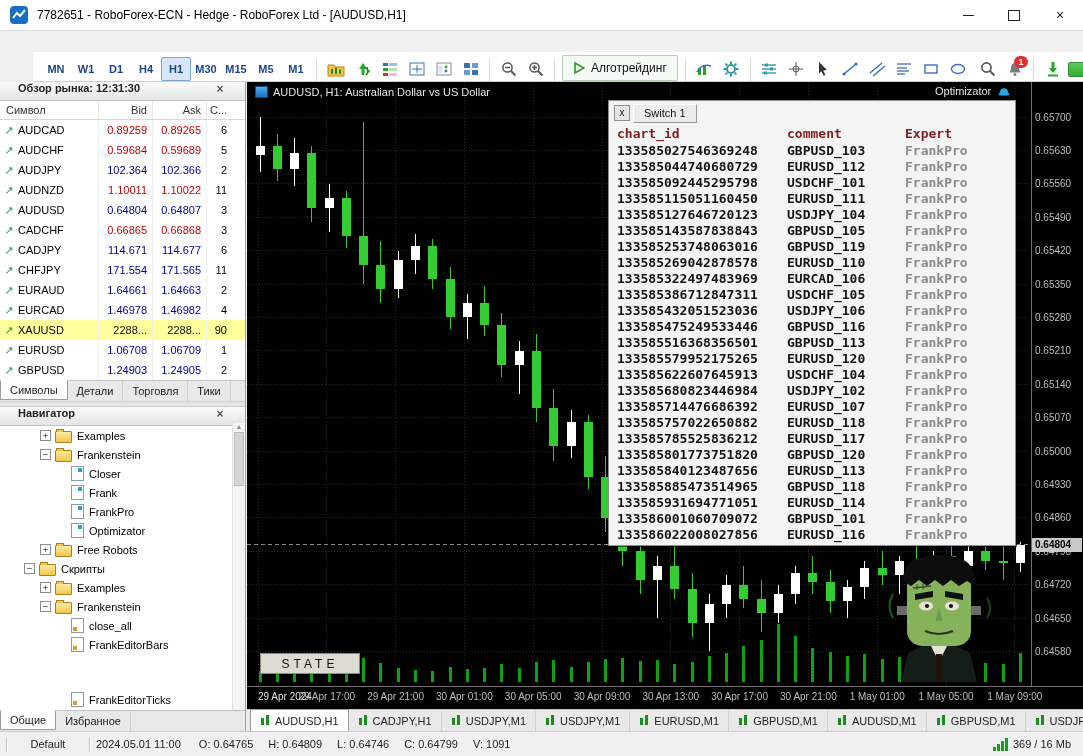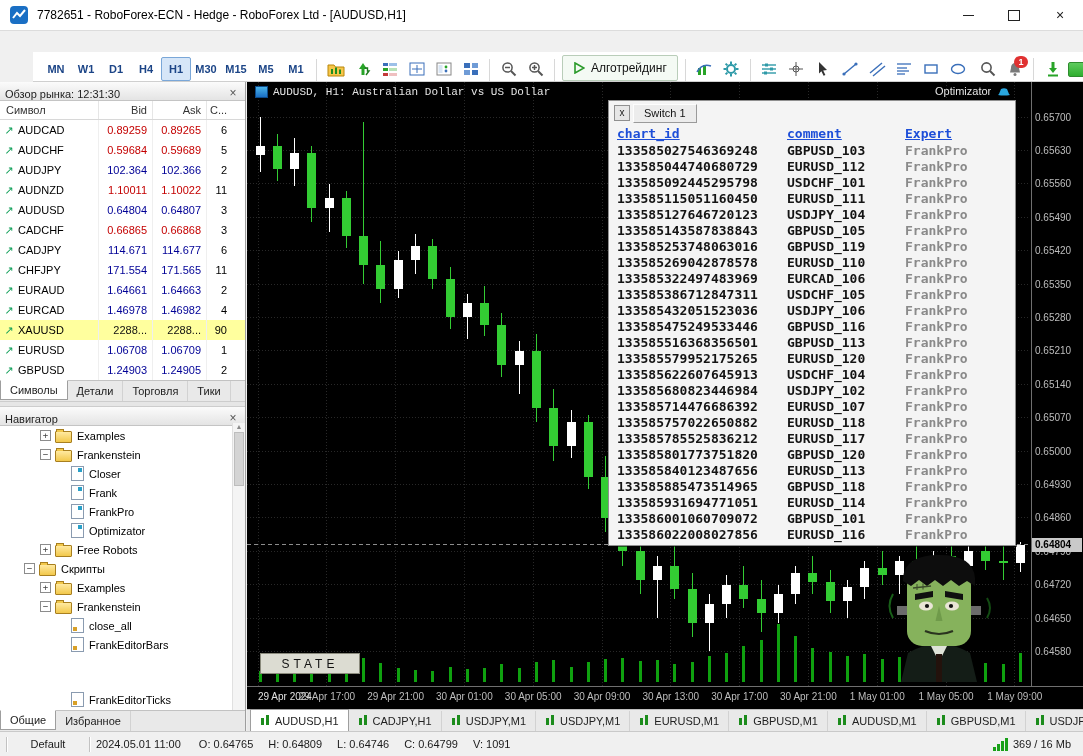--- a/index.html
+++ b/index.html
@@ -40,21 +40,21 @@
          color:#fff;font-size:9px;line-height:12px;text-align:center;padding:0 1px;font-weight:bold;}
   .right-cluster{margin-left:auto;display:flex;align-items:center;}
   .battery{width:34px;height:13px;border:1px solid #2e8b2e;border-radius:2px;background:linear-gradient(#5ecb5e,#2fae2f);
            position:relative;margin:0 4px 0 2px;}
   .battery::after{content:"";position:absolute;right:-4px;top:3px;width:3px;height:6px;background:#2e8b2e;border-radius:1px;}
 
   
   .left-panel{position:absolute;left:0;top:82px;width:246px;height:649px;background:#fff;
               border-right:1px solid #9e9e9e;box-sizing:border-box;}
   .panel-header{height:18px;background:linear-gradient(#fbfbfb,#e4e4e4);border-bottom:1px solid #c4c4c4;
-                display:flex;align-items:flex-end;padding:0 5px;color:#222;}
+                display:flex;align-items:flex-start;padding:0 18px;color:#222;font-weight:bold;}
   .ph-close{margin-left:auto;color:#555;width:14px;text-align:center;font-size:12px;}
   .mw-colhead{height:18px;display:flex;align-items:center;border-bottom:1px solid #d8d8d8;color:#333;background:#fff;}
   .mw-h{box-sizing:border-box;border-right:1px solid #e6e6e6;height:18px;line-height:18px;}
   .mw-hc0{width:99px;padding-left:6px;}
   .mw-hc1,.mw-hc2{width:54px;text-align:right;padding-right:5px;}
   .mw-hc3{width:26px;padding-left:3px;border-right:none;}
   .mw-row{height:20px;display:flex;align-items:center;}
   .mw-row.sel{background:#ffff9e;}
   .mw-arrow{width:18px;text-align:center;color:#12a05a;font-size:11px;}
   .mw-sym{width:81px;color:#000;box-sizing:border-box;border-right:1px solid #efefef;height:20px;line-height:20px;}
@@ -80,42 +80,42 @@
   .ico-ea::after{content:"";position:absolute;right:1px;top:1px;width:4px;height:4px;background:#2aa0c8;}
   .ico-script::after{content:"";position:absolute;left:1px;bottom:1px;width:4px;height:4px;background:#d8a028;}
   .nav-tabs{position:absolute;left:0;bottom:0;width:100%;}
   .vscroll{position:absolute;right:0;width:12px;background:#f4f4f4;border-left:1px solid #e0e0e0;
            display:flex;flex-direction:column;align-items:center;font-size:7px;color:#888;}
   .vs-thumb{width:8px;height:52px;background:#d4d4d4;border:1px solid #bdbdbd;margin-top:2px;}
 
   
   .chart{position:absolute;left:247px;top:82px;width:836px;height:627px;background:#000;}
   .chart svg.main{position:absolute;left:0;top:0;}
-  .chart-title{position:absolute;left:8px;top:4px;display:flex;align-items:center;gap:5px;color:#e4e4e4;font-size:11px;font-family:Liberation Mono, monospace;}
+  .chart-title{position:absolute;left:8px;top:4px;display:flex;align-items:center;gap:5px;color:#e4e4e4;font-size:11px;}
   .cw-ico{width:11px;height:10px;background:linear-gradient(#49b2e8,#1a6fc4);border:1px solid #0c4a8a;display:block;}
   .ea-label{position:absolute;left:688px;top:3px;display:flex;align-items:center;gap:5px;color:#e4e4e4;font-size:11px;}
   .state-label{position:absolute;left:13px;top:571px;width:98px;height:19px;background:#dcdcd2;border:1px solid #8a8a7c;
                color:#111;font-size:12px;letter-spacing:4px;display:flex;align-items:center;justify-content:center;}
   .frank{position:absolute;left:636px;top:468px;}
 
   
   .ea-panel{position:absolute;left:608px;top:100px;width:408px;height:446px;background:#f4f4f4;
             border:1px solid #8f8f8f;box-sizing:border-box;z-index:20;box-shadow:1px 1px 0 rgba(0,0,0,.55);}
   .ea-panel-top{height:24px;display:flex;align-items:center;padding-left:5px;}
   .ea-close{width:14px;height:14px;border:1px solid #8f8f8f;background:#e6e6e6;display:flex;align-items:center;
             justify-content:center;font-size:10px;line-height:10px;color:#222;margin-right:3px;}
   .switch-btn{height:17px;padding:0 10px;display:flex;align-items:center;background:#ececec;color:#111;
               border:1px solid #9a9a9a;border-top-color:#fdfdfd;border-left-color:#fdfdfd;font-size:11px;}
   .p-row{display:flex;height:16px;align-items:center;padding-left:8px;
          font-family:"DejaVu Sans Mono",monospace;font-size:13px;font-weight:bold;line-height:16px;}
   .p-head{height:18px;color:#c2c2c2;font-weight:bold;}
   .p-c0{width:170px;flex:0 0 auto;color:#141414;}
   .p-c1{width:118px;flex:0 0 auto;color:#141414;}
   .p-c2{flex:1;color:#8a8a8a;}
-  .p-head .p-c0,.p-head .p-c1,.p-head .p-c2{color:#1d4ed8;text-decoration:underline;}
+  .p-head .p-c0,.p-head .p-c1,.p-head .p-c2{color:#7f1d1d;}
 
   
   .chart-tabs{position:absolute;left:247px;top:709px;width:836px;height:22px;background:#e9e9e9;
               border-top:1px solid #bfbfbf;display:flex;align-items:center;padding-left:3px;box-sizing:border-box;}
   .ctab{height:20px;display:flex;align-items:center;gap:5px;padding:0 9px;color:#222;border-right:1px solid #d2d2d2;}
   .ctab.active{background:#fff;border:1px solid #9e9e9e;border-bottom:1px solid #fff;height:21px;}
   .ctab-ico{display:flex;}
 
   
   .statusbar{position:absolute;left:0;top:731px;width:100%;height:25px;background:#f0f0f0;border-top:1px solid #c9c9c9;

